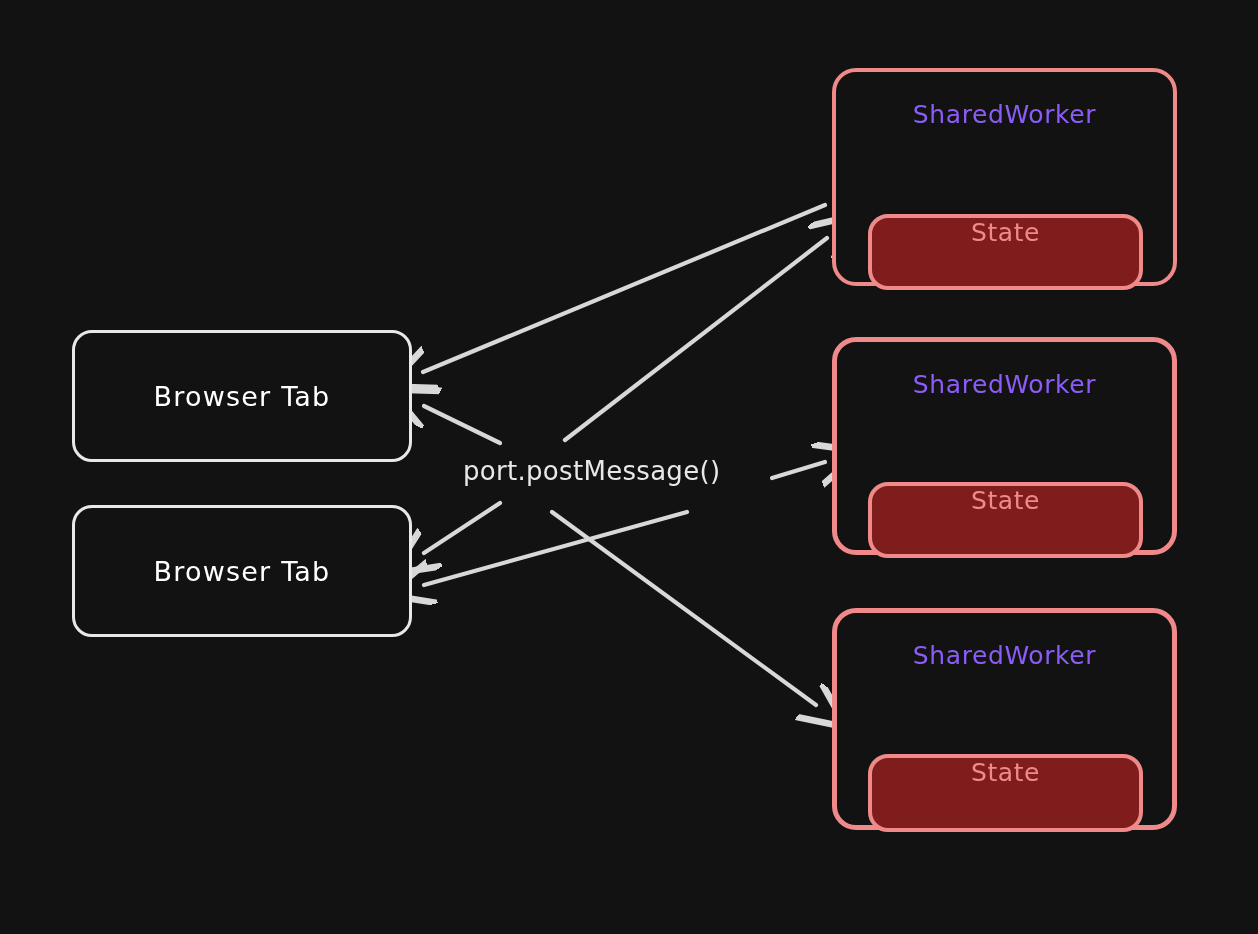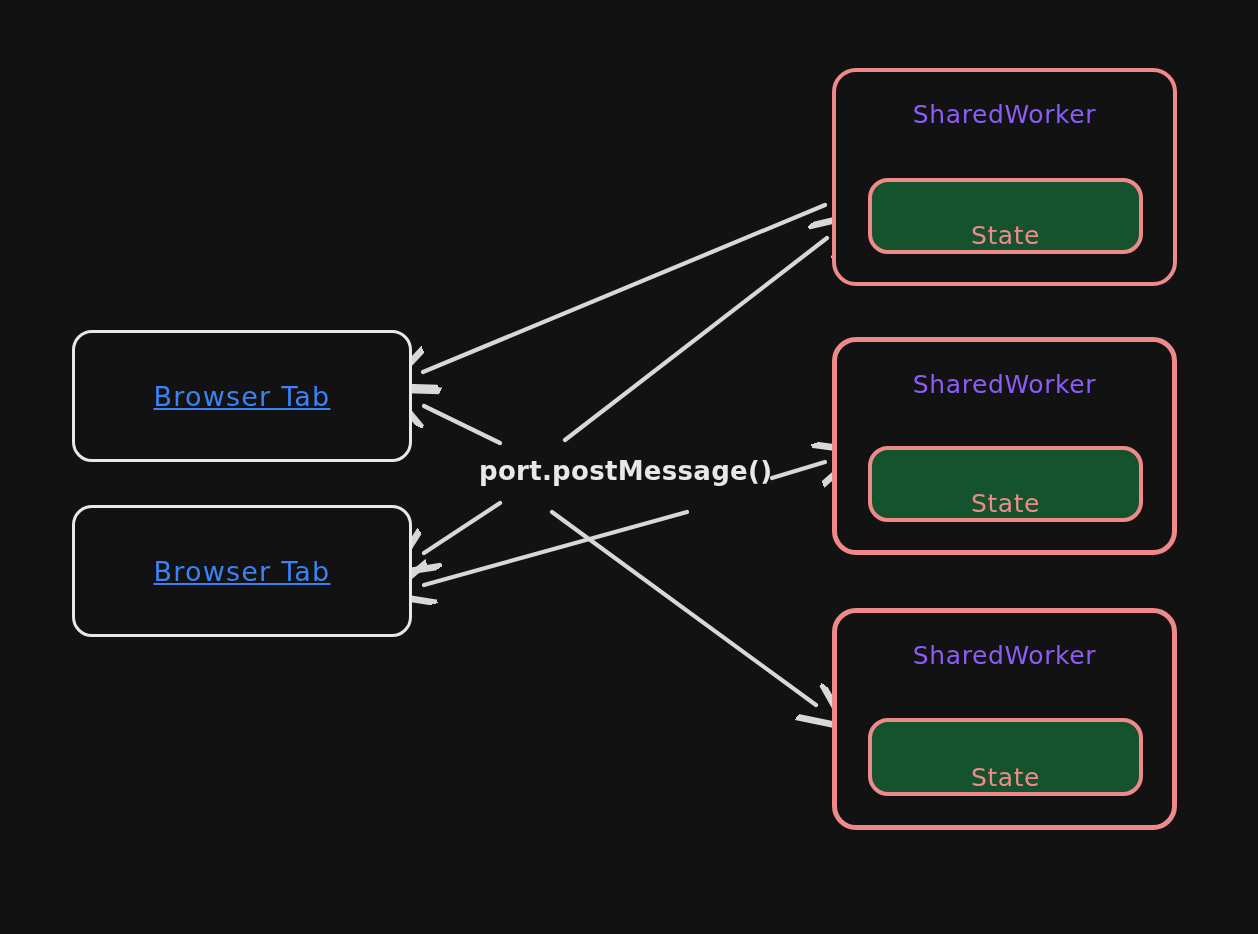--- a/index.html
+++ b/index.html
@@ -35,25 +35,24 @@
     align-items: center;
     justify-content: center;
     border-radius: 22px;
     background: #121212;
   }
   .tab-node {
     border: 3px solid #e8e8e8;
     border-radius: 20px;
   }
   .tab-label {
-    color: #3b82f6;
+    color: #ffffff;
     font-size: 27px;
     letter-spacing: 1.2px;
     font-family: "DejaVu Sans", sans-serif;
-    text-decoration: underline;
   }
   .worker-node {
     border: 4px solid #f08a8a;
     border-radius: 24px;
     flex-direction: column;
     justify-content: flex-start;
   }
   .worker-node.thick {
     border-width: 5px;
   }
@@ -61,24 +60,25 @@
     color: #8b5cf6;
     font-size: 25px;
     letter-spacing: 0.6px;
     margin-top: 28px;
   }
   .state-box {
     position: absolute;
     box-sizing: border-box;
     border: 4px solid #f08a8a;
     border-radius: 20px;
-    background: #14532d;
+    background: #7f1d1d;
     display: flex;
-    align-items: flex-end;
+    align-items: flex-start;
     justify-content: center;
+    margin-top: 36px;
   }
   .state-label {
     color: #f08a8a;
     font-size: 25px;
     letter-spacing: 0.6px;
   }
   .edge-label {
     position: absolute;
     color: #e8e8e8;
     font-size: 26px;
@@ -136,15 +136,15 @@
     <span class="state-label">State</span>
   </div>
 
   <div class="node worker-node thick" id="worker-2" style="left: 832px; top: 608px; width: 345px; height: 222px;">
     <span class="worker-title">SharedWorker</span>
   </div>
   <div class="state-box" id="state-2" style="left: 868px; top: 718px; width: 275px; height: 78px;">
     <span class="state-label">State</span>
   </div>
 
-  <div class="edge-label" id="edge-label" style="left: 479px; top: 456px; font-weight: bold;">port.postMessage()</div>
+  <div class="edge-label" id="edge-label" style="left: 463px; top: 456px;">port.postMessage()</div>
 
 </div>
 
 </body></html>

